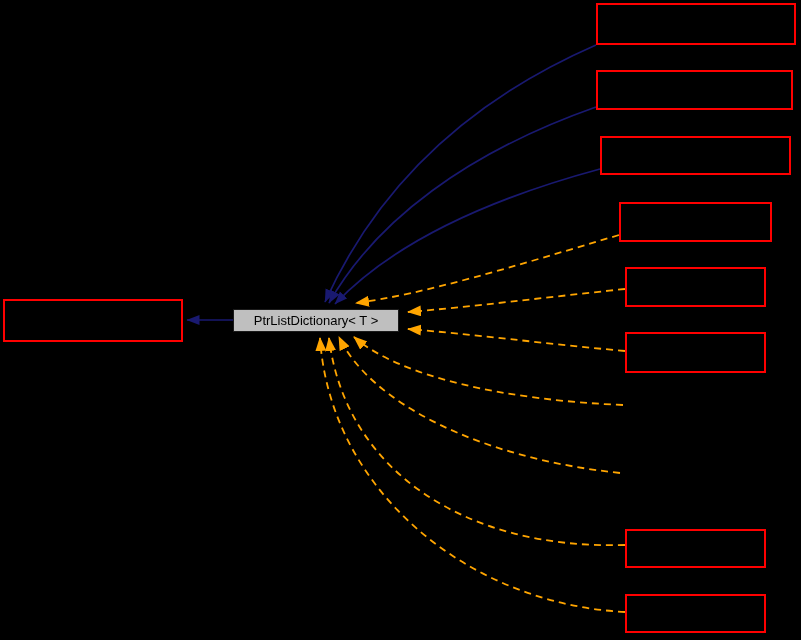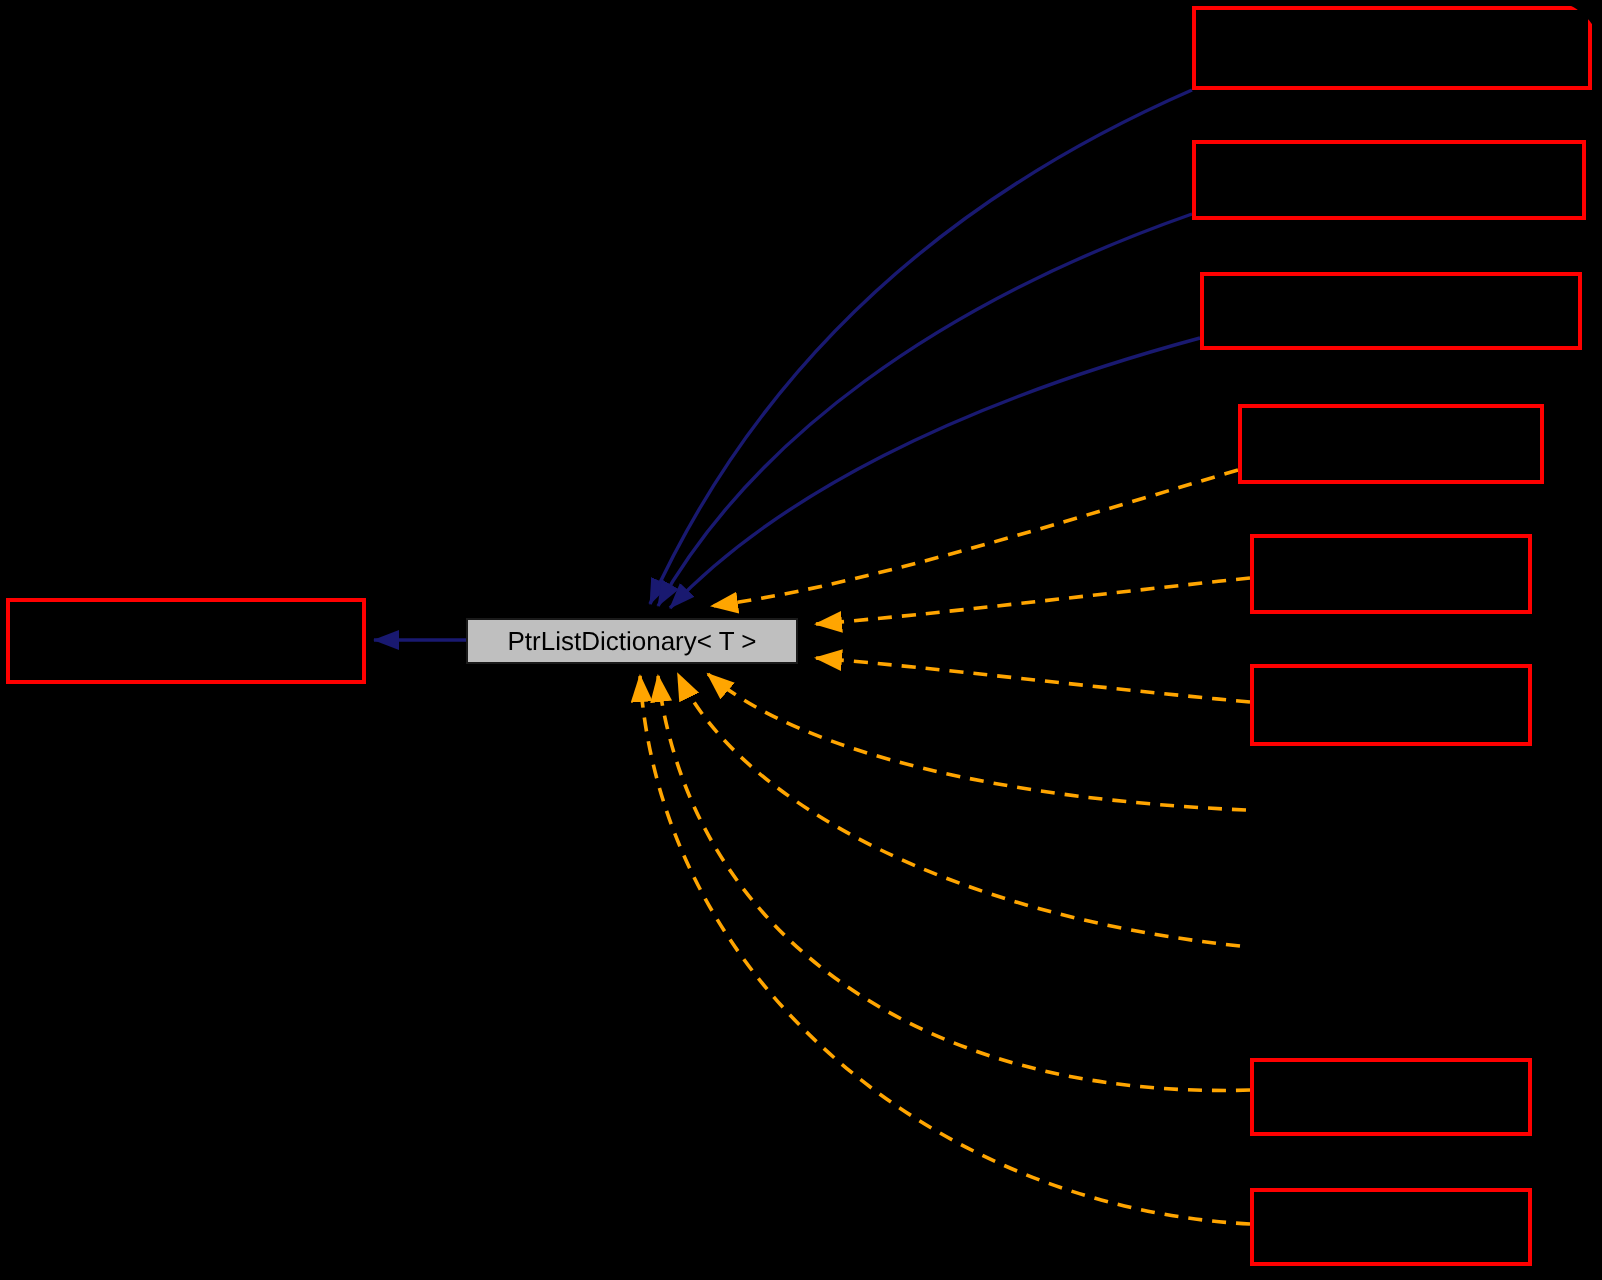--- a/index.html
+++ b/index.html
@@ -7,21 +7,20 @@
     padding: 0;
     background: #000000;
     font-family: "Liberation Sans", "DejaVu Sans", sans-serif;
   }
   #canvas {
     position: relative;
     width: 801px;
     height: 640px;
     background: #000000;
     overflow: hidden;
-    border-radius: 28px;
   }
   #edges {
     position: absolute;
     left: 0;
     top: 0;
     width: 801px;
     height: 640px;
   }
   .rnode {
     position: absolute;

